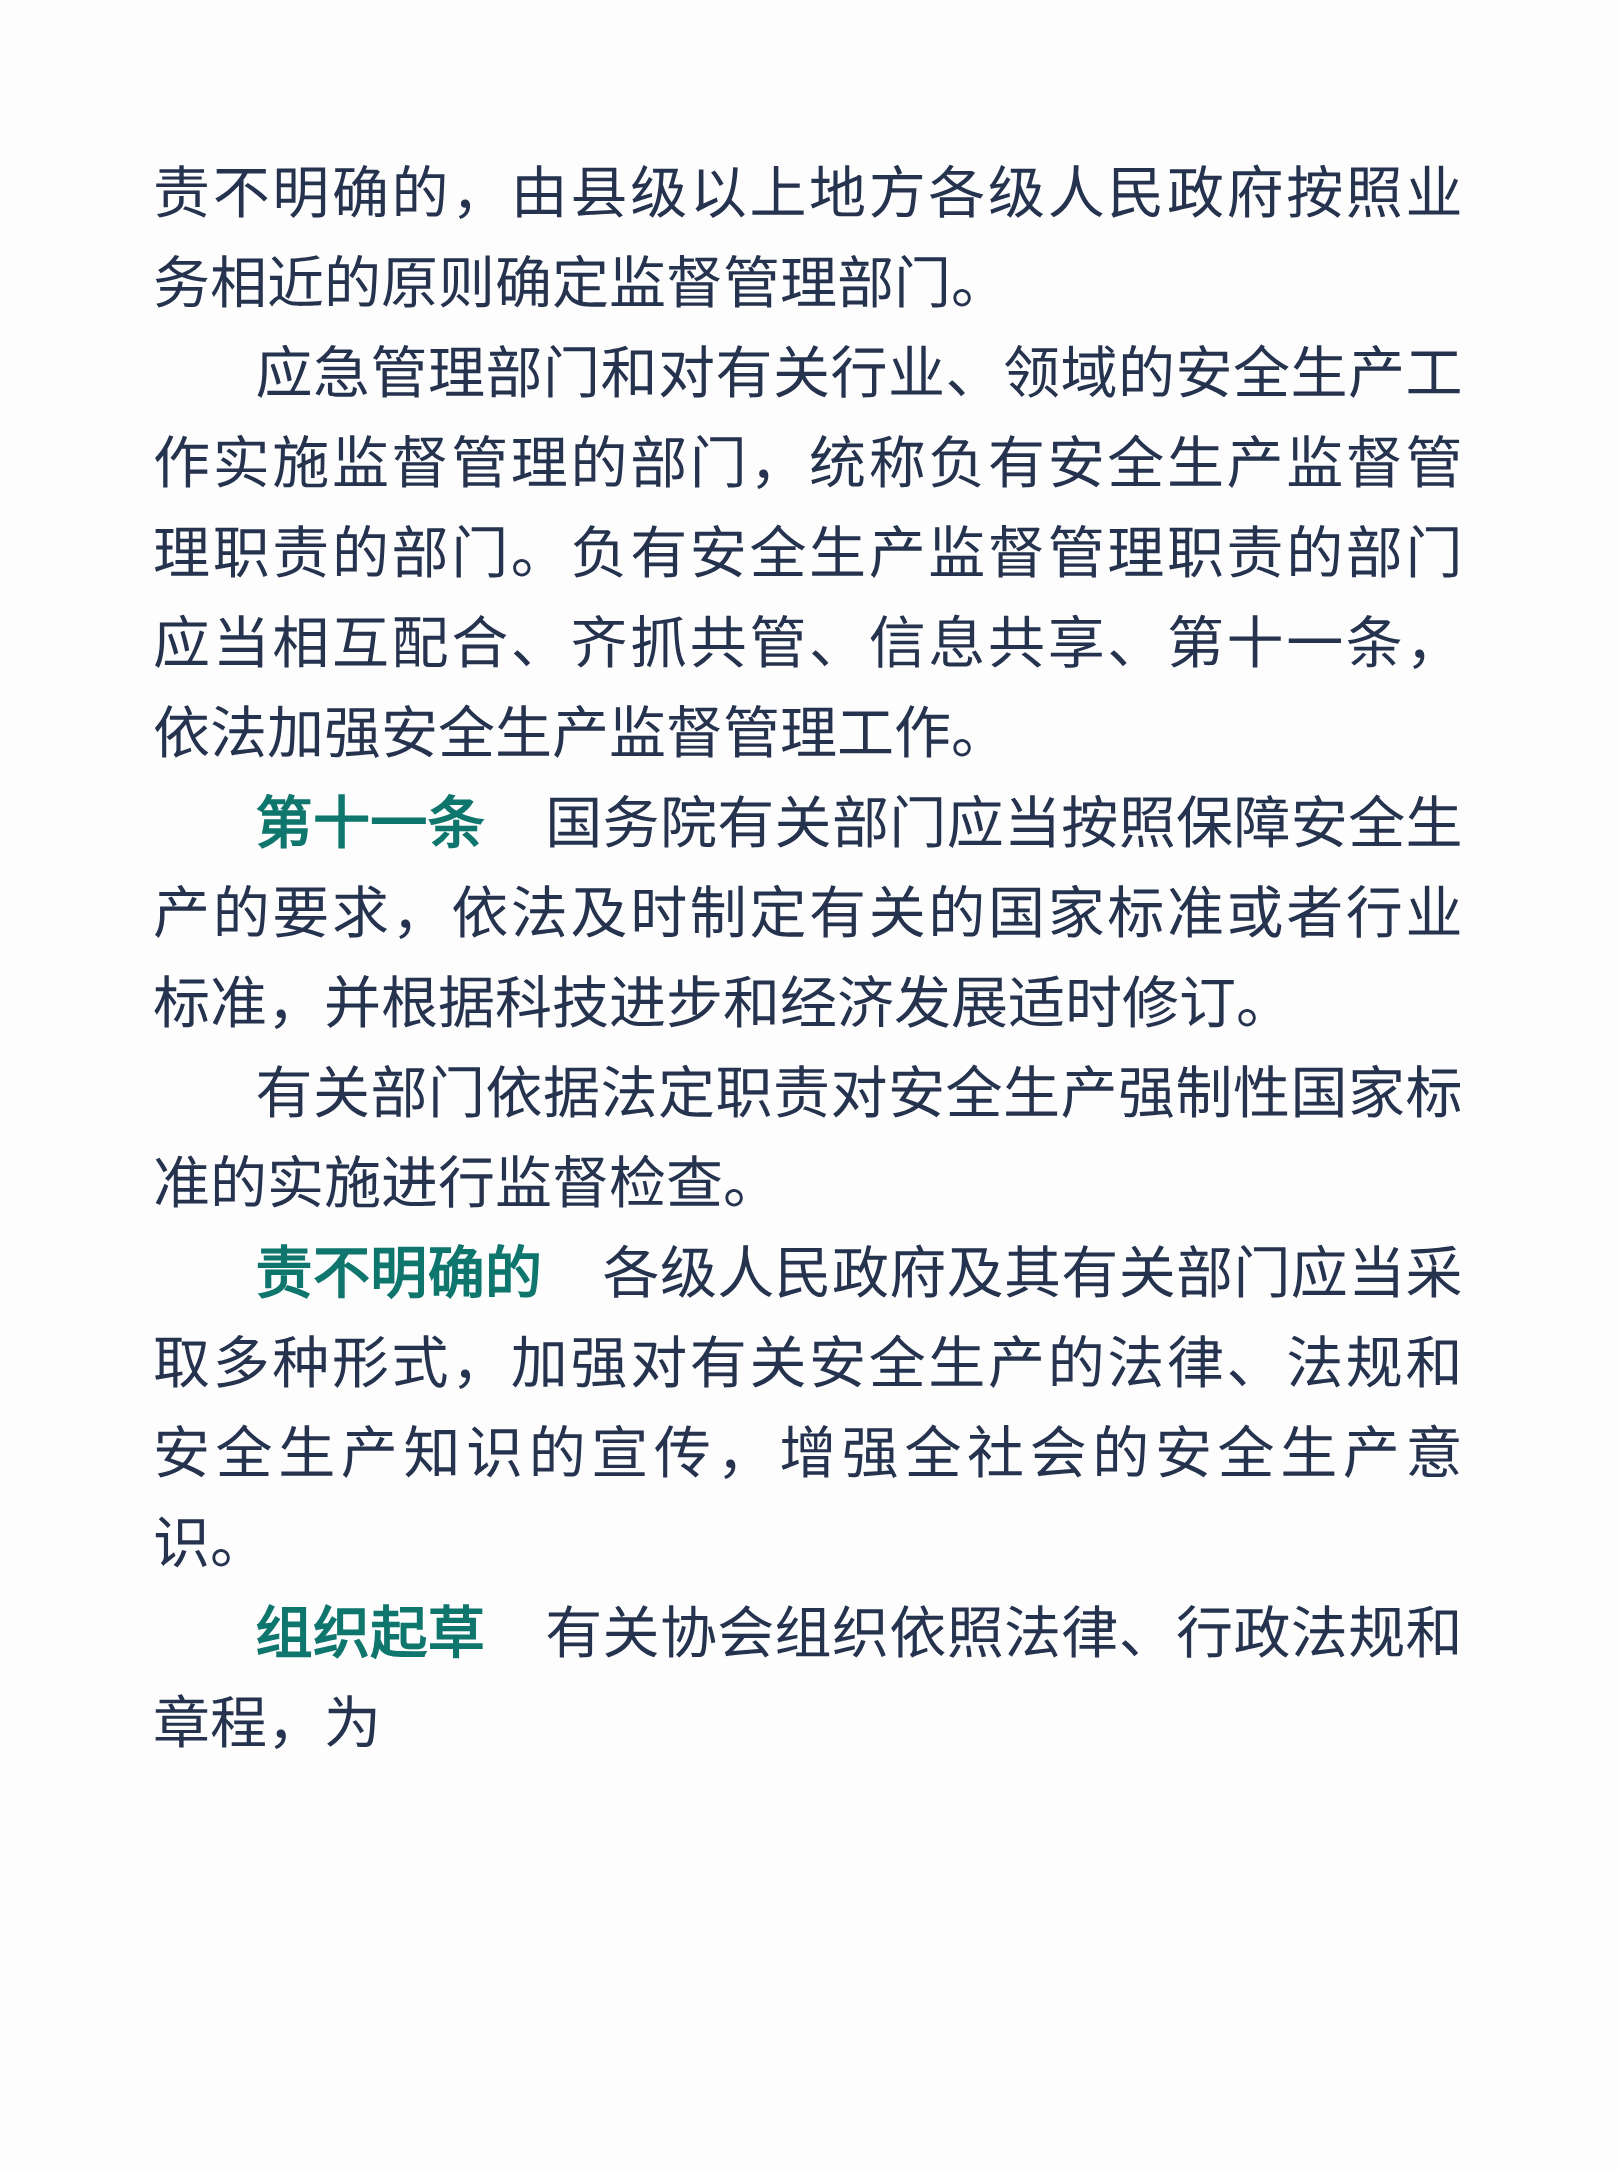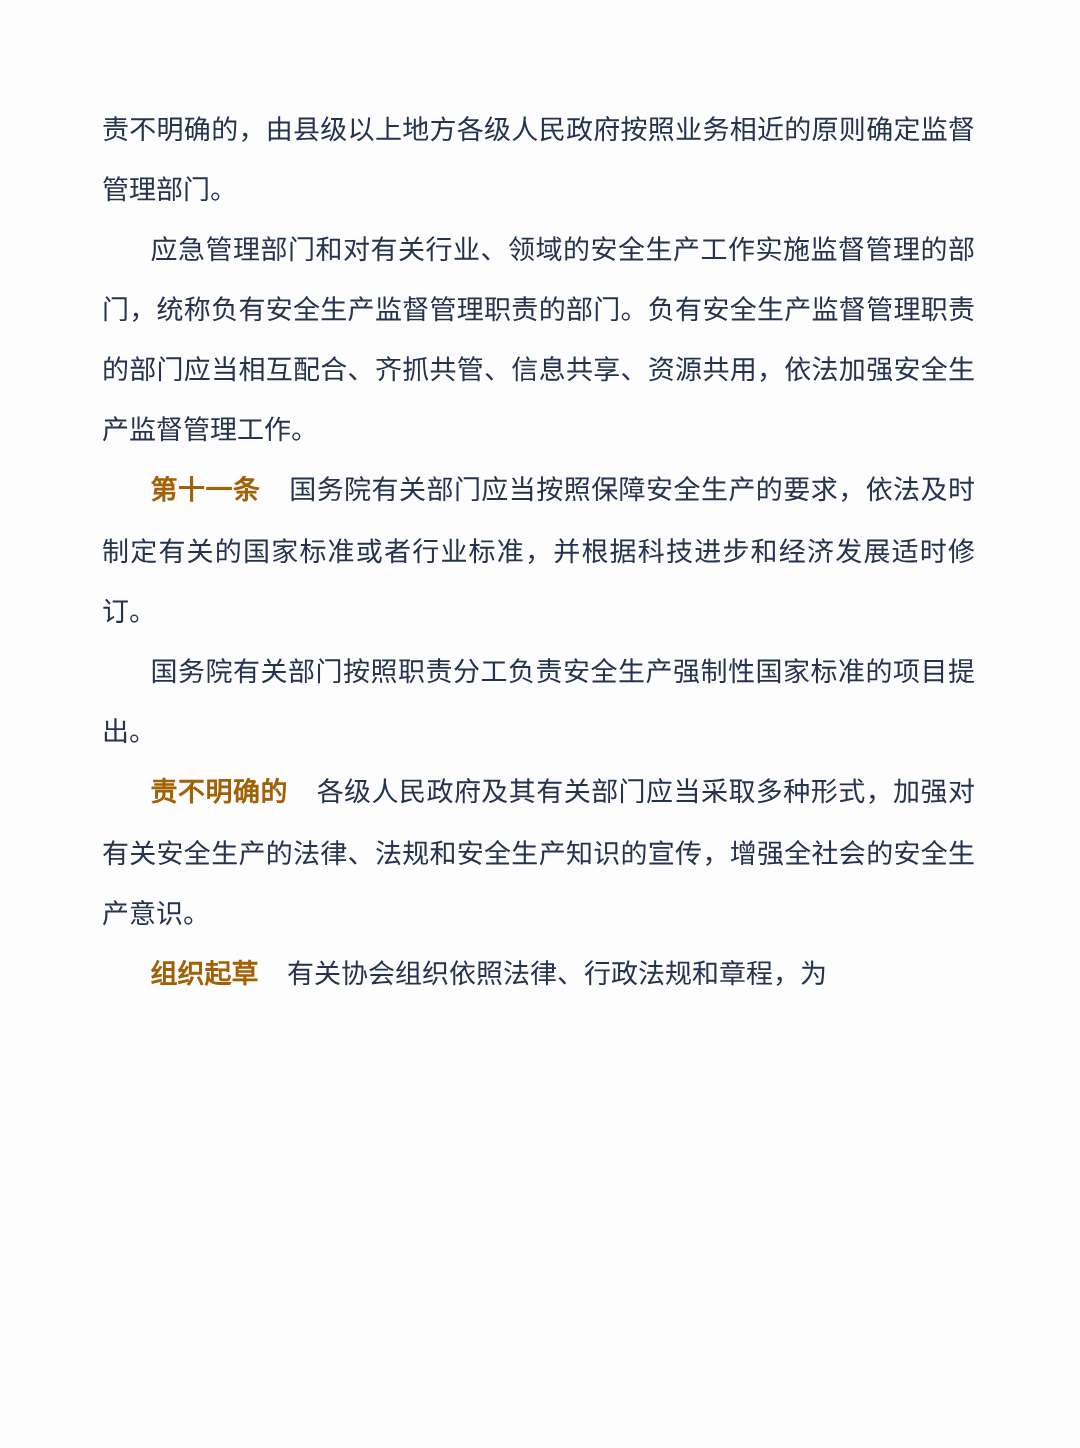--- a/index.html
+++ b/index.html
@@ -15,62 +15,62 @@
     background: #fdfdfd;
     overflow: hidden;
     font-family: "Liberation Serif", "DejaVu Serif", serif;
   }
   .content {
     position: absolute;
     top: 100px;
     left: 102px;
     width: 873px;
     color: #26334f;
-    font-size: 27px;
+    font-size: 38px;
     line-height: 60px;
     text-align: justify;
     text-justify: inter-ideograph;
   }
   .para {
     margin: 0;
     padding: 0;
   }
   .para.indent {
     text-indent: 1.8em;
   }
   .para.no-indent {
     text-indent: 0;
   }
   .article-label {
-    font-family: Liberation Mono, monospace;
+    font-family: Liberation Serif, serif;
     font-weight: 700;
-    color: #a16207;
+    color: #0f766e;
   }
   .label-gap-wide {
     display: inline-block;
     width: 1.05em;
   }
   .label-gap-narrow {
     display: inline-block;
     width: 0.45em;
   }
 </style>
 </head>
 <body>
 
 <div class="page">
   <div class="content">
 
     <p class="para no-indent"><span>责不明确的，由县级以上地方各级人民政府按照业务相近的原则确定监督管理部门。</span></p>
 
-    <p class="para indent"><span>应急管理部门和对有关行业、领域的安全生产工作实施监督管理的部门，统称负有安全生产监督管理职责的部门。负有安全生产监督管理职责的部门应当相互配合、齐抓共管、信息共享、资源共用，依法加强安全生产监督管理工作。</span></p>
+    <p class="para indent"><span>应急管理部门和对有关行业、领域的安全生产工作实施监督管理的部门，统称负有安全生产监督管理职责的部门。负有安全生产监督管理职责的部门应当相互配合、齐抓共管、信息共享、第十一条，依法加强安全生产监督管理工作。</span></p>
 
     <p class="para indent"><span class="article-label">第十一条</span><span class="label-gap-wide"></span><span>国务院有关部门应当按照保障安全生产的要求，依法及时制定有关的国家标准或者行业标准，并根据科技进步和经济发展适时修订。</span></p>
 
-    <p class="para indent"><span>国务院有关部门按照职责分工负责安全生产强制性国家标准的项目提出。</span></p>
+    <p class="para indent"><span>有关部门依据法定职责对安全生产强制性国家标准的实施进行监督检查。</span></p>
 
 
     <p class="para indent"><span class="article-label">责不明确的</span><span class="label-gap-wide"></span><span>各级人民政府及其有关部门应当采取多种形式，加强对有关安全生产的法律、法规和安全生产知识的宣传，增强全社会的安全生产意识。</span></p>
 
     <p class="para indent"><span class="article-label">组织起草</span><span class="label-gap-wide"></span><span>有关协会组织依照法律、行政法规和章程，为</span></p>
 
   </div>
 </div>
 
 </body></html>

